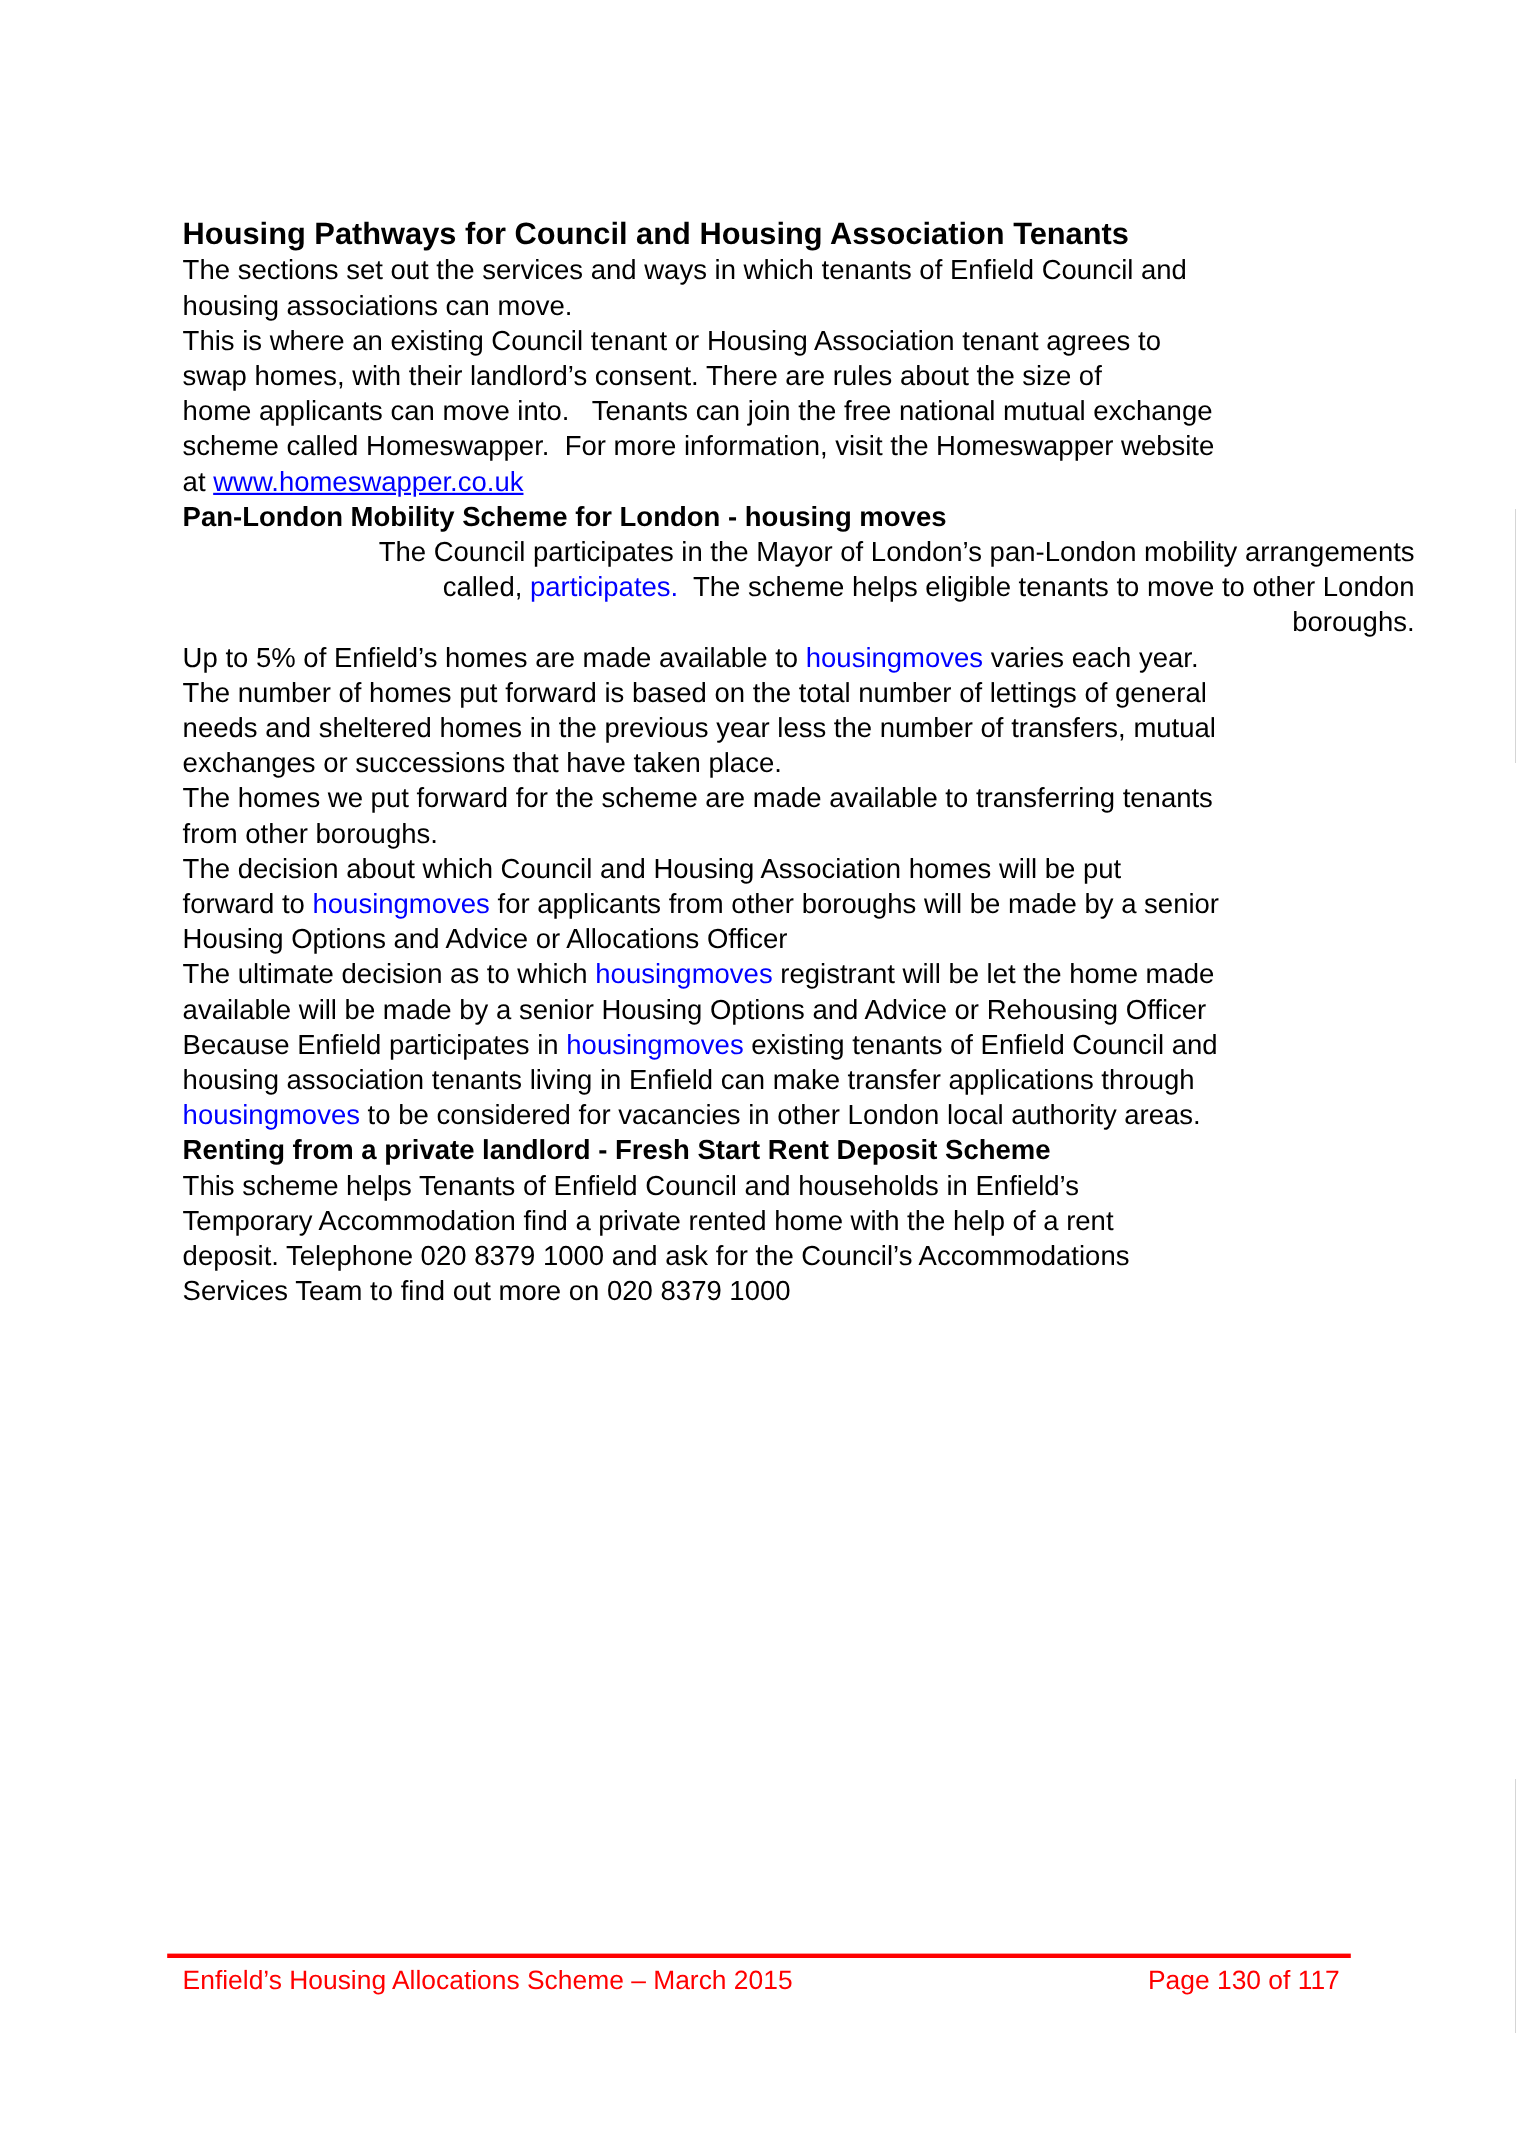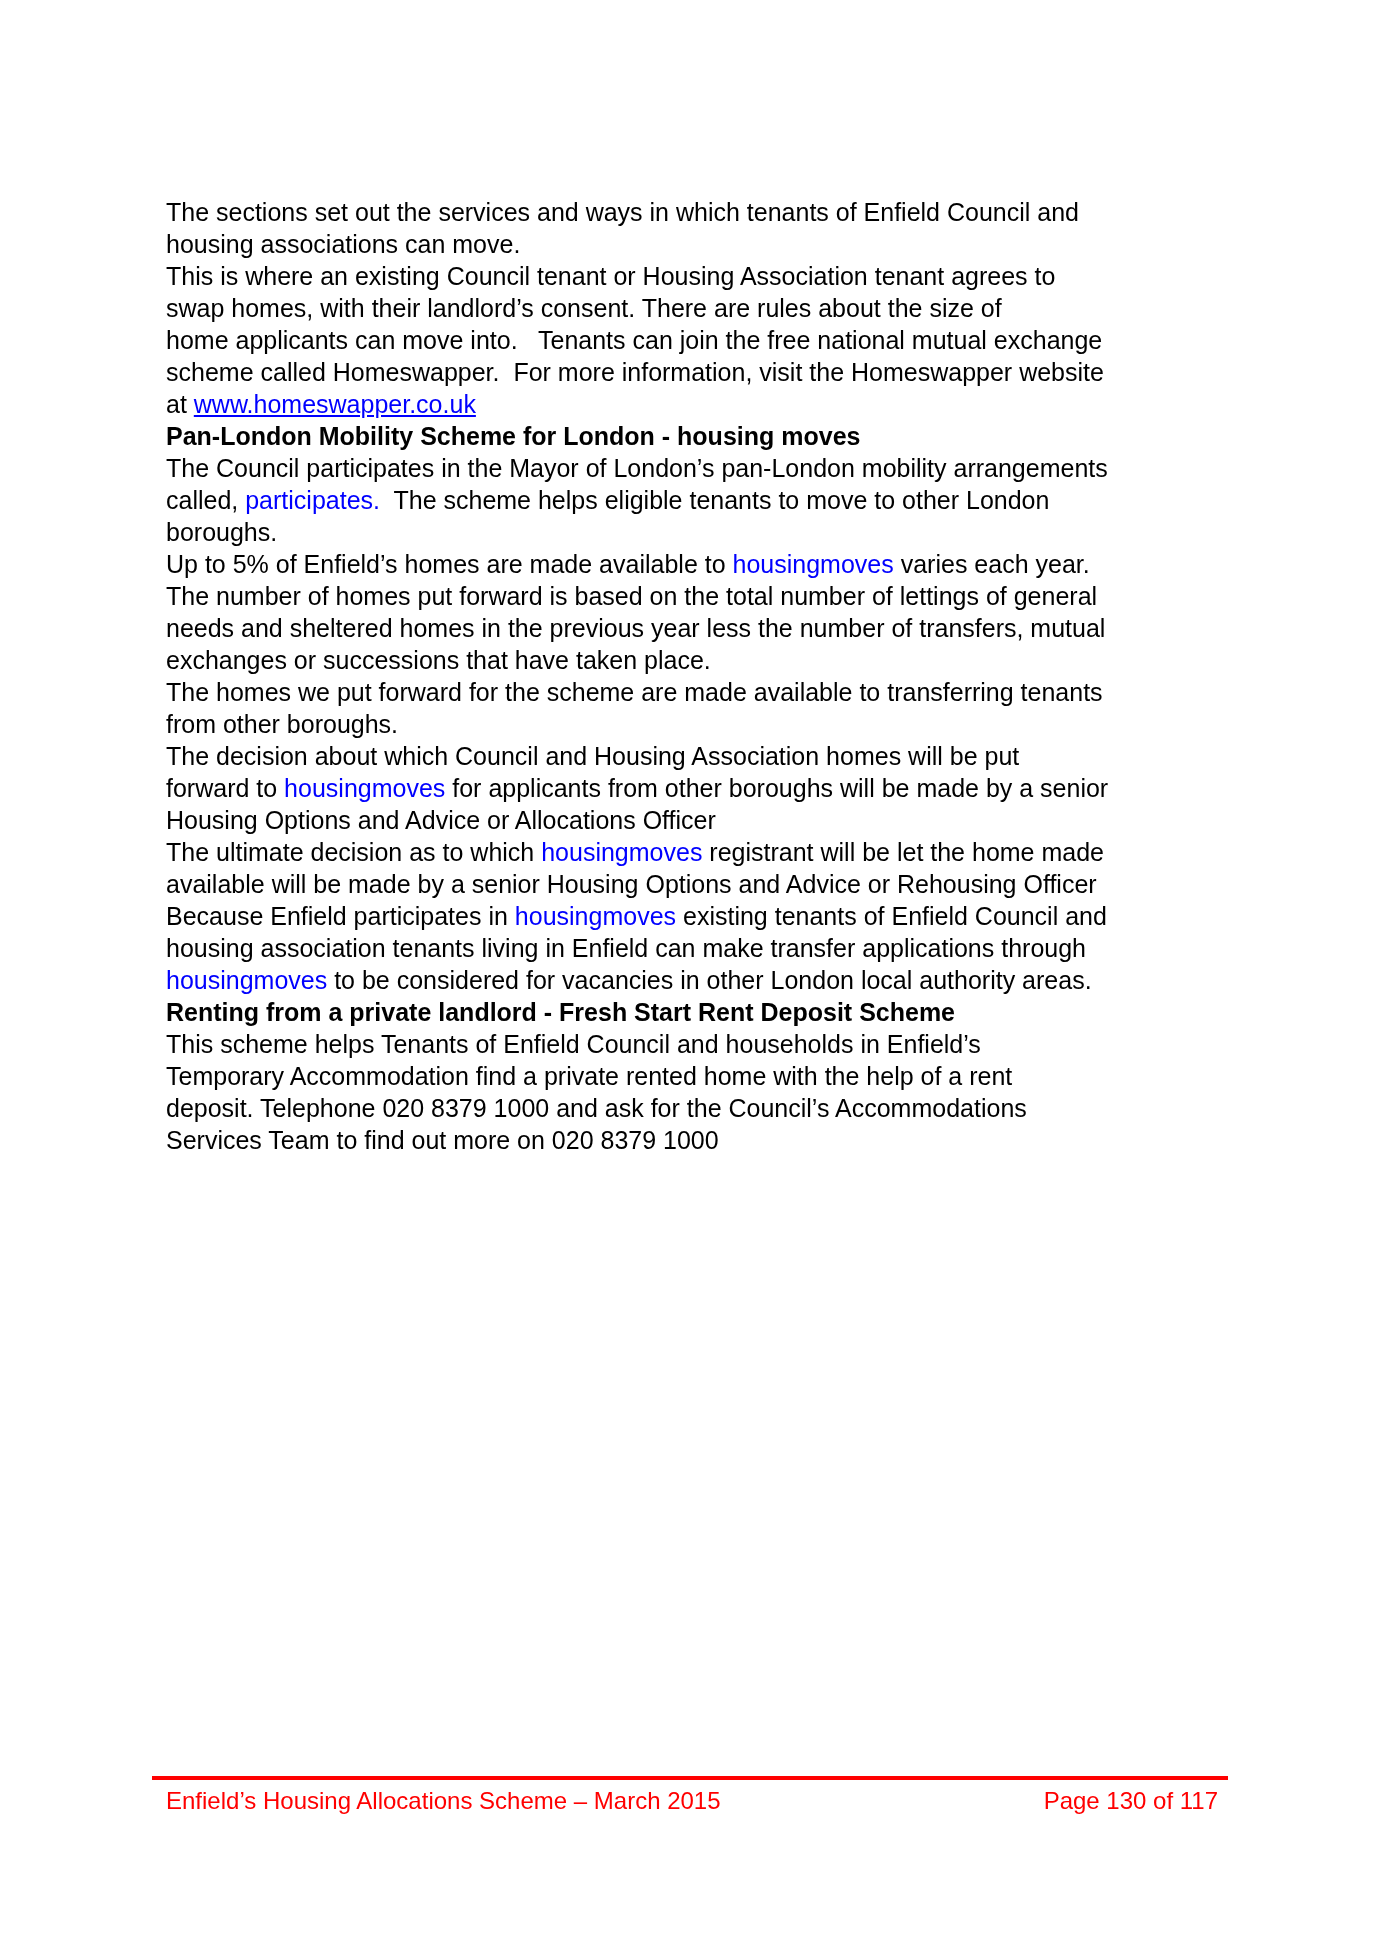--- a/index.html
+++ b/index.html
@@ -37,21 +37,21 @@
     margin: 0;
     font-size: 25px;
     line-height: 32px;
     white-space: pre-wrap;
   }
   
   .block-1  { margin-top: 38px; }
   .block-2  { margin-top: 75px; }
   .block-3  { margin-top: 27px; }
   .block-4  { margin-top: 86px; }
-  .block-5  { margin-top: 16px; }
+  .block-5  { margin-top: 16px; text-align: right; }
   .block-6  { margin-top: 6px;  }
   .block-7  { margin-top: 36px; }
   .block-8  { margin-top: 30px; }
   .block-9  { margin-top: 42px; }
   .block-10 { margin-top: 32px; }
   .block-11 { margin-top: 64px; }
   .block-12 { margin-top: 2px;  }
   a.link {
     color: #0000ff;
     text-decoration: none;
@@ -76,20 +76,21 @@
     font-size: 24px;
     line-height: 30px;
     color: #ff0000;
   }
 </style>
 </head>
 <body>
 
 <div class="page">
   <div class="content">
+    <h1>Housing Pathways for Council and Housing Association Tenants</h1>
     <main>
         <p class="block-1"><span>The sections set out the services and ways in which tenants of Enfield Council and
 housing associations can move.</span></p>
         <p class="block-3"><span>This is where an existing Council tenant or Housing Association tenant agrees to
 swap homes, with their landlord’s consent. There are rules about the size of
 home applicants can move into.   Tenants can join the free national mutual exchange
 scheme called Homeswapper.  For more information, visit the Homeswapper website
 at </span><a class="link underline">www.homeswapper.co.uk</a></p>
         <h2 class="block-4">Pan-London Mobility Scheme for London - housing moves</h2>
         <p class="block-5"><span>The Council participates in the Mayor of London’s pan-London mobility arrangements

